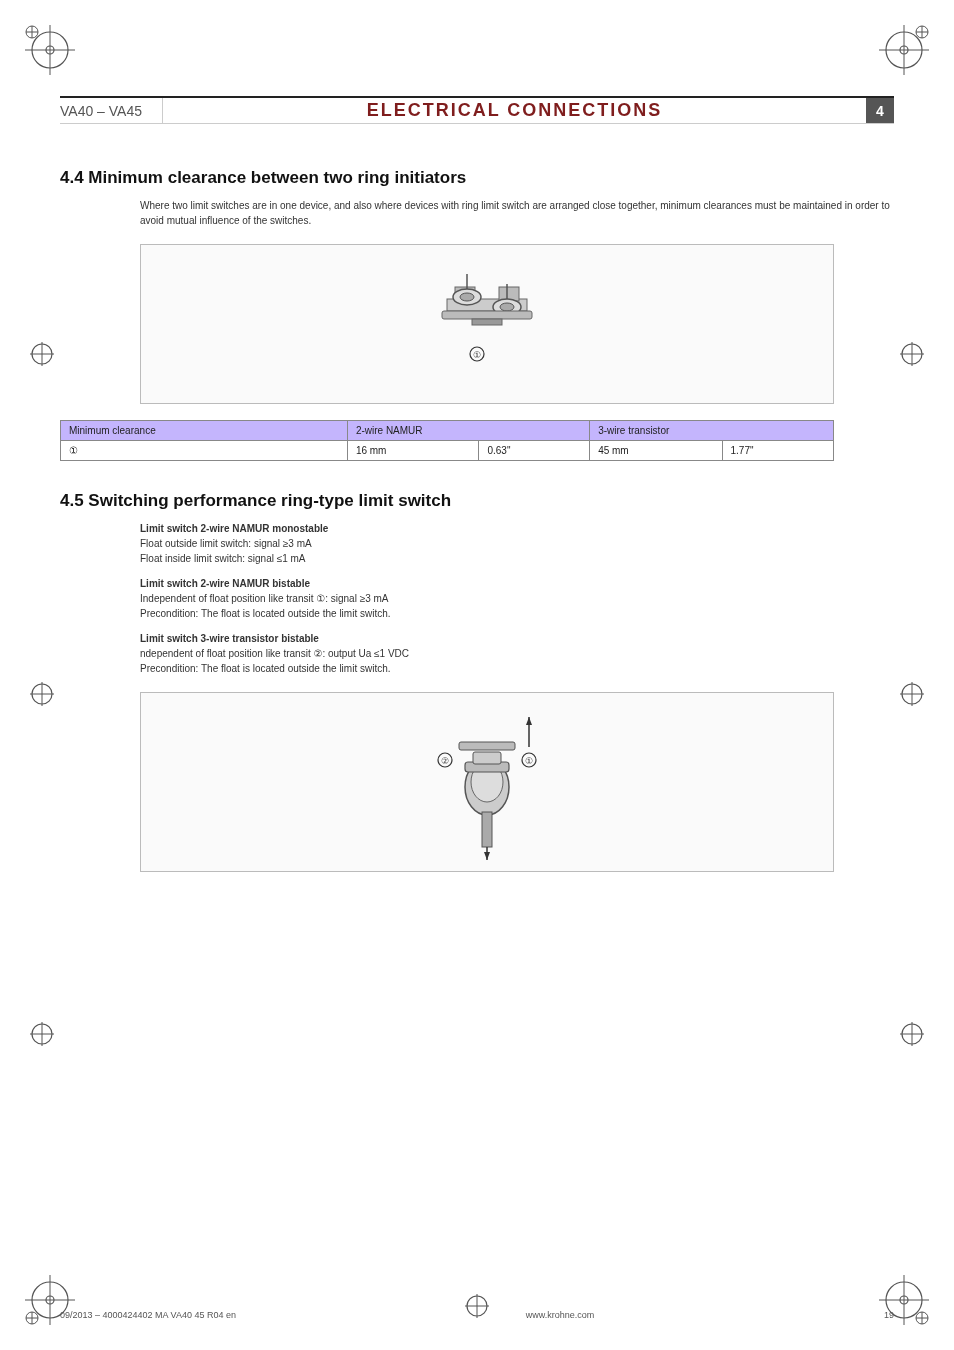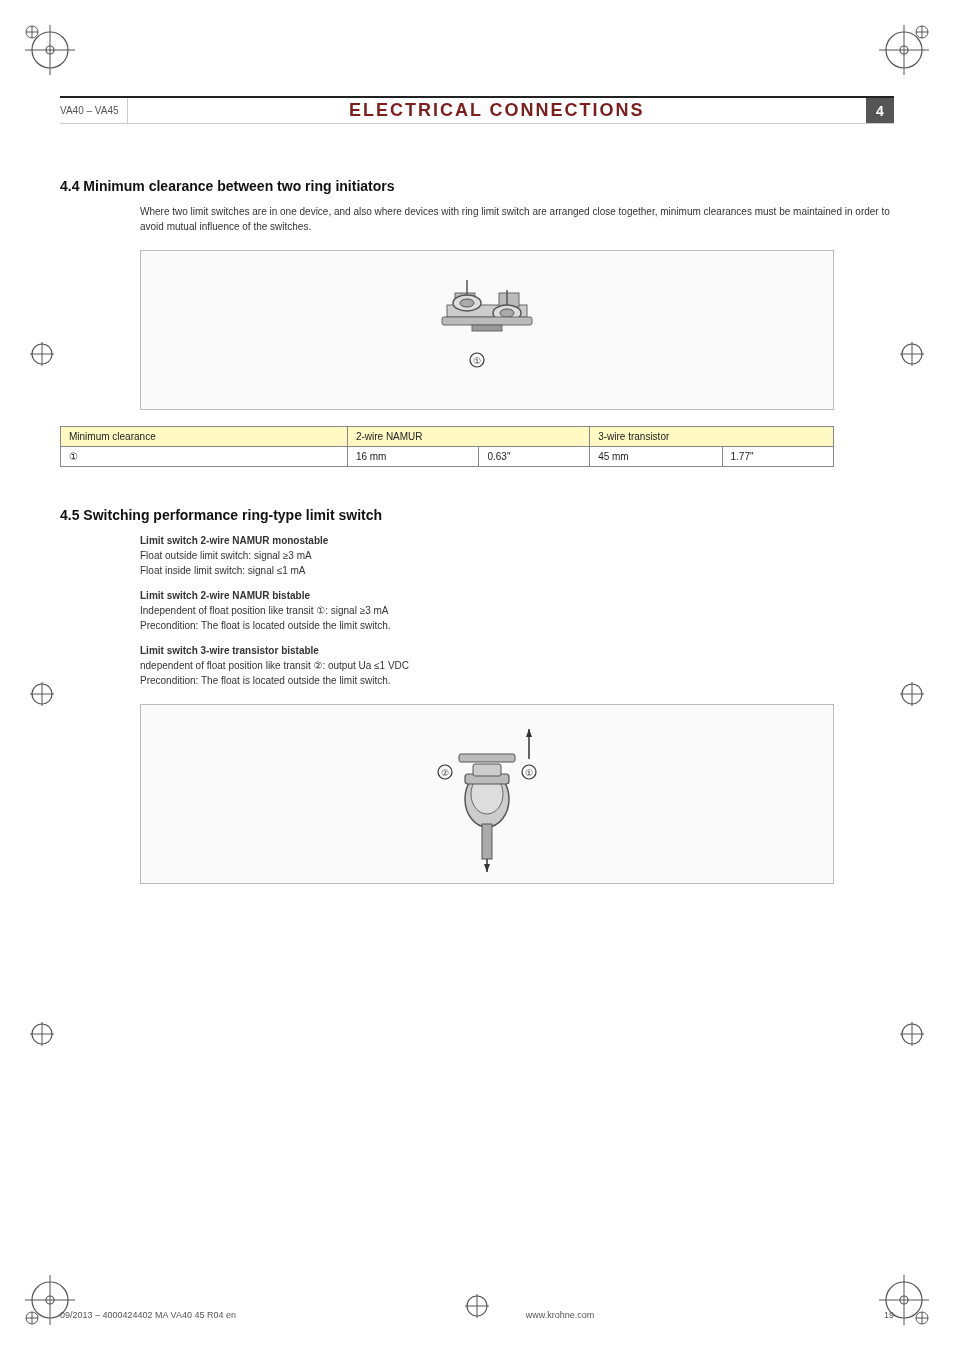--- a/index.html
+++ b/index.html
@@ -31,23 +31,23 @@
       top: 96px;
       left: 60px;
       right: 60px;
       height: 28px;
       display: flex;
       align-items: center;
       border-top: 2px solid #222;
       border-bottom: 1px solid #ccc;
     }
     .header-product {
-      font-size: 10px;
+      font-size: 14px;
       color: #555;
-      padding-right: 8px;
+      padding-right: 20px;
       border-right: 1px solid #ccc;
       height: 100%;
       display: flex;
       align-items: center;
     }
     .header-title {
       font-size: 18px;
       font-weight: bold;
       letter-spacing: 2px;
       flex: 1;
@@ -69,24 +69,24 @@
     
     .content {
       position: absolute;
       top: 138px;
       left: 60px;
       right: 60px;
     }
 
     
     .section-heading {
-      font-size: 14px;
+      font-size: 17px;
       font-weight: bold;
       margin-bottom: 10px;
-      margin-top: 40px;
+      margin-top: 30px;
       color: #111;
     }
 
     
     .body-text {
       font-size: 10px;
       color: #333;
       line-height: 1.5;
       margin-left: 80px;
       margin-bottom: 8px;
@@ -112,21 +112,21 @@
       border-collapse: collapse;
       width: calc(100% - 60px);
       font-size: 10px;
     }
     .clearance-table th, .clearance-table td {
       border: 1px solid #888;
       padding: 4px 8px;
       text-align: left;
     }
     .clearance-table th {
-      background: #fef9c3;
+      background: #c4b5fd;
       font-weight: normal;
     }
     .clearance-table .col-namur {
       margin-left: 39px;
     }
 
     
     .perf-group {
       margin-left: 80px;
       margin-bottom: 10px;

